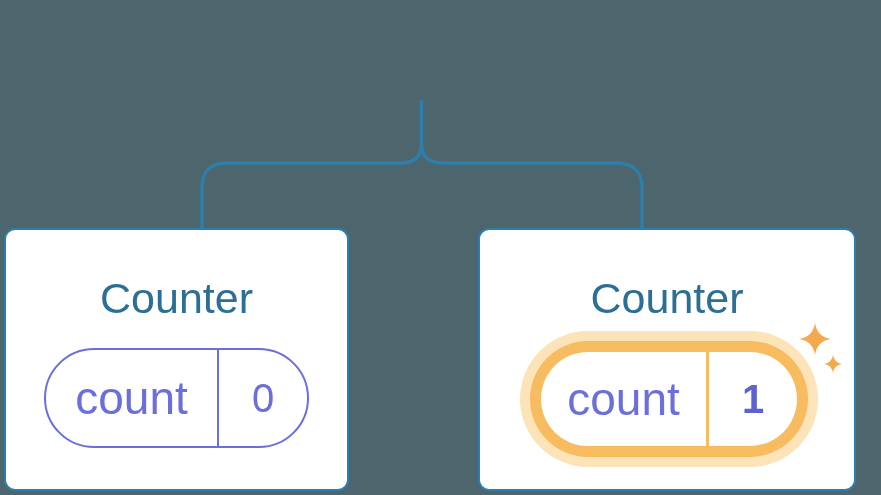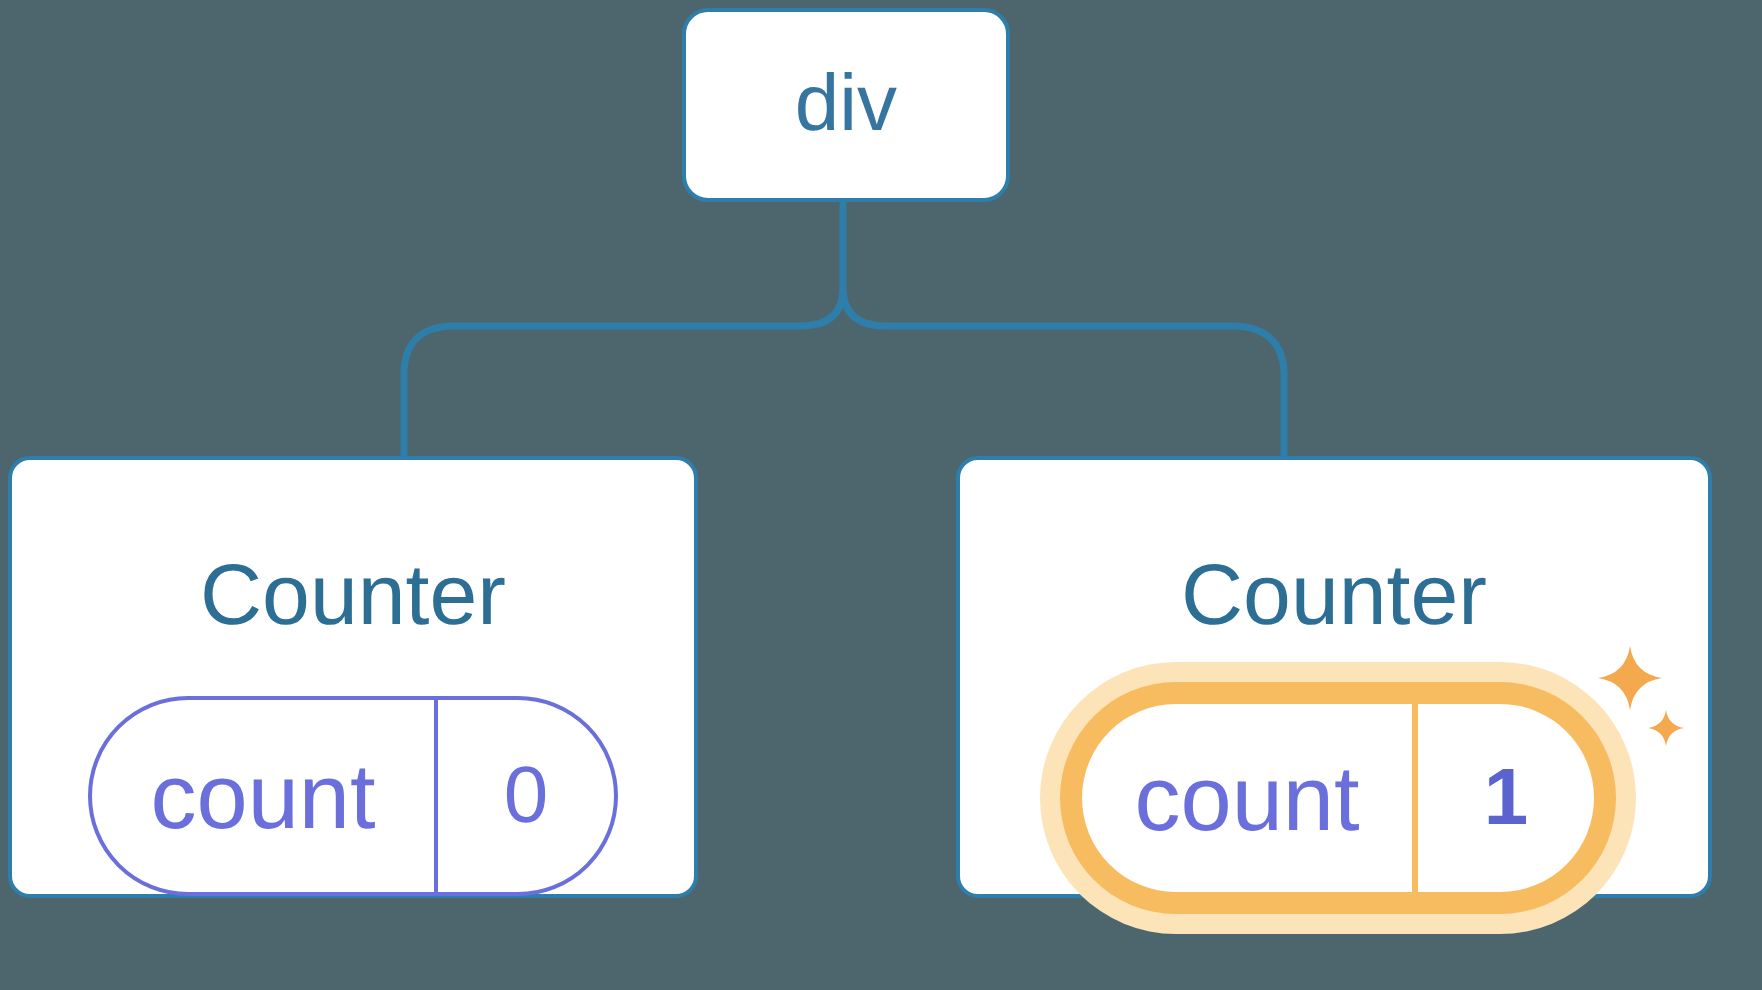--- a/index.html
+++ b/index.html
@@ -35,21 +35,21 @@
     justify-content: center;
   }
   .node-label {
     font-size: 40px;
     font-weight: 500;
     color: var(--node-text, #35759f);
   }
   .card {
     position: absolute;
     top: 228px;
-    height: 221px;
+    height: 263px;
     background: var(--card-bg, #ffffff);
     border: 2.5px solid var(--line, #2e7eab);
     border-radius: 11px;
     box-sizing: border-box;
   }
   .card-left  { left: 4px;   width: 345px; }
   .card-right { left: 478px; width: 378px; }
   .card-title {
     position: absolute;
     left: 0; right: 0;
@@ -114,23 +114,20 @@
 <body>
 
 <div class="canvas">
 
   <svg class="connector" viewBox="0 0 881 495" xmlns="http://www.w3.org/2000/svg">
     <path d="M421.5 100 L421.5 144
              M421.5 144 C421.5 157 414 163 400 163 L227 163 C211 163 202 171 202 187 L202 229
              M421.5 144 C421.5 157 429 163 443 163 L616 163 C632 163 642 171 642 187 L642 229"></path>
   </svg>
 
-  <div class="node-box">
-    <span class="node-label">div</span>
-  </div>
 
   <div class="card card-left">
     <div class="card-title">Counter</div>
     <div class="pill pill-plain">
       <div class="pill-key">count</div>
       <div class="pill-val">0</div>
     </div>
   </div>
 
   <div class="card card-right">

